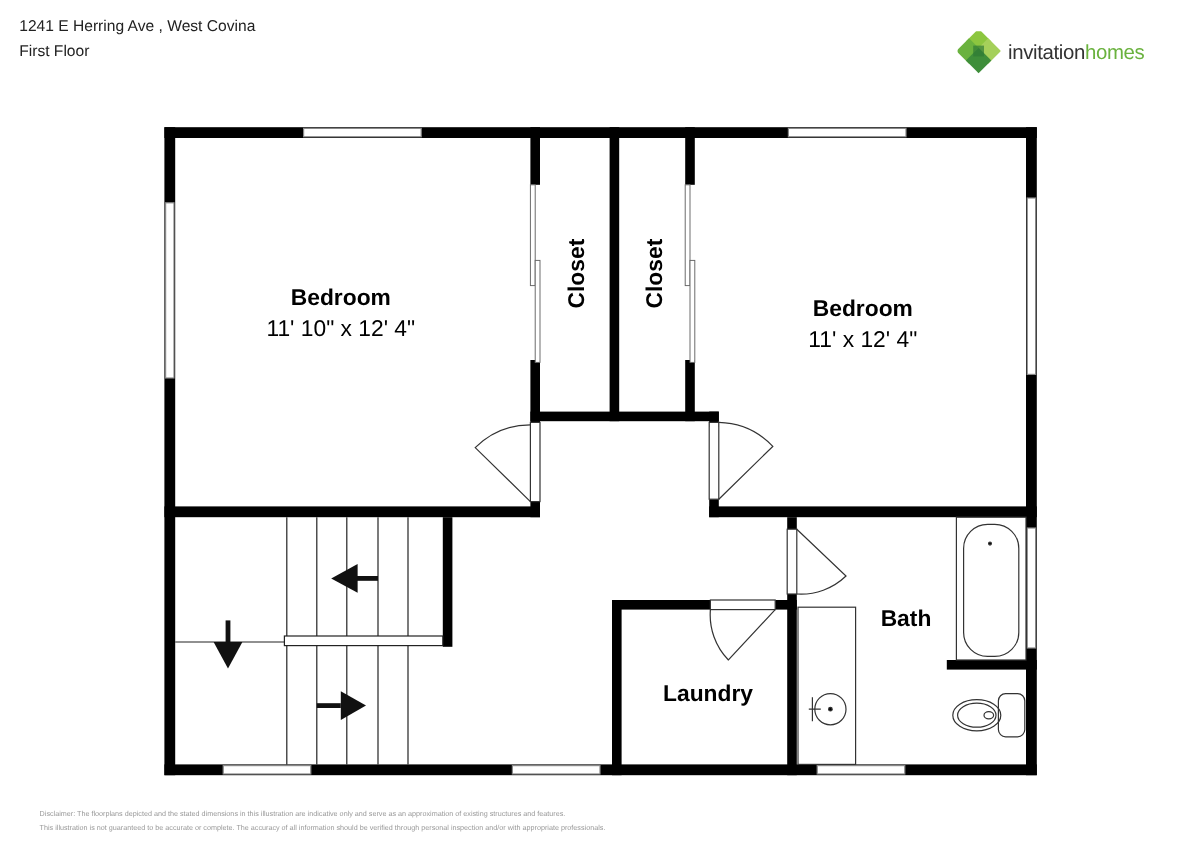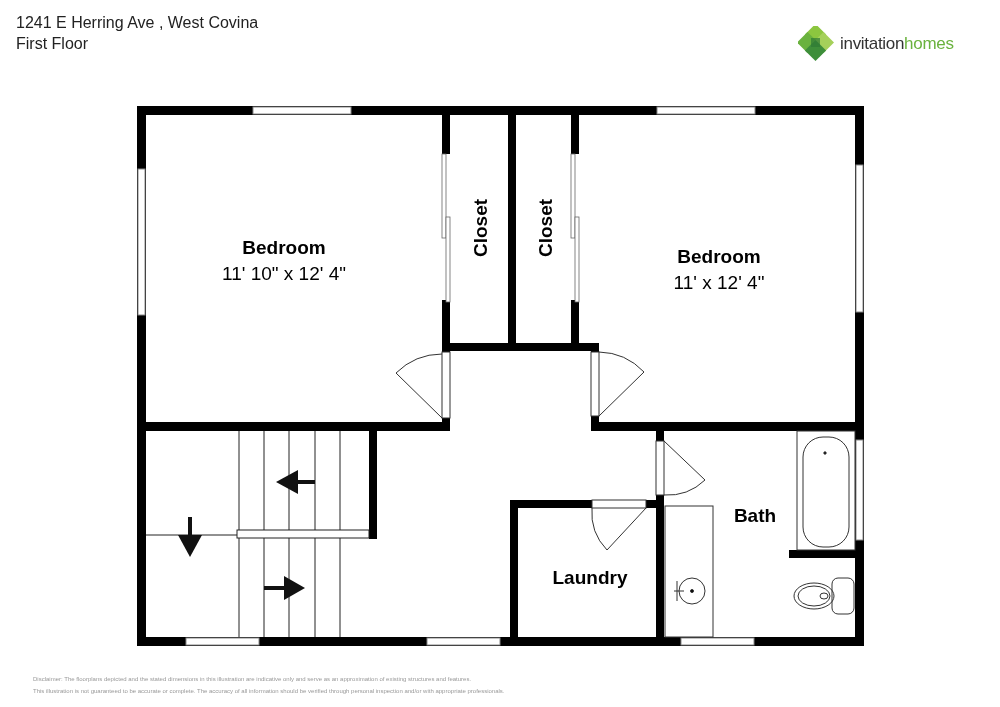--- a/index.html
+++ b/index.html
@@ -1,17 +1,17 @@
 <!DOCTYPE html>
 <html><head>
 <meta charset="utf-8">
 <style>
   html, body { margin: 0; padding: 0; background: #ffffff; }
   body { width: 1000px; height: 707px; position: relative; overflow: hidden; font-family: "Liberation Sans", sans-serif; color: #000; }
-  .header-text { position: absolute; left: 16px; font-size: 16px; color: #222; }
+  .header-text { position: absolute; left: 16px; font-size: 13px; color: #222; }
   #addr { top: 14px; }
   #floor { top: 35px; }
   .logo { position: absolute; left: 798px; top: 26px; display: flex; align-items: center; }
   .logo-text { font-size: 17px; margin-left: 6px; letter-spacing: -0.3px; }
   .logo-text .a { color: #333; }
   .logo-text .b { color: #6ab23e; margin-top: 28px; }
   .disclaimer { position: absolute; left: 33px; font-size: 6px; color: #999; }
   #disc1 { top: 676px; }
   #disc2 { top: 688px; }
   svg.plan { position: absolute; left: 0; top: 0; }

